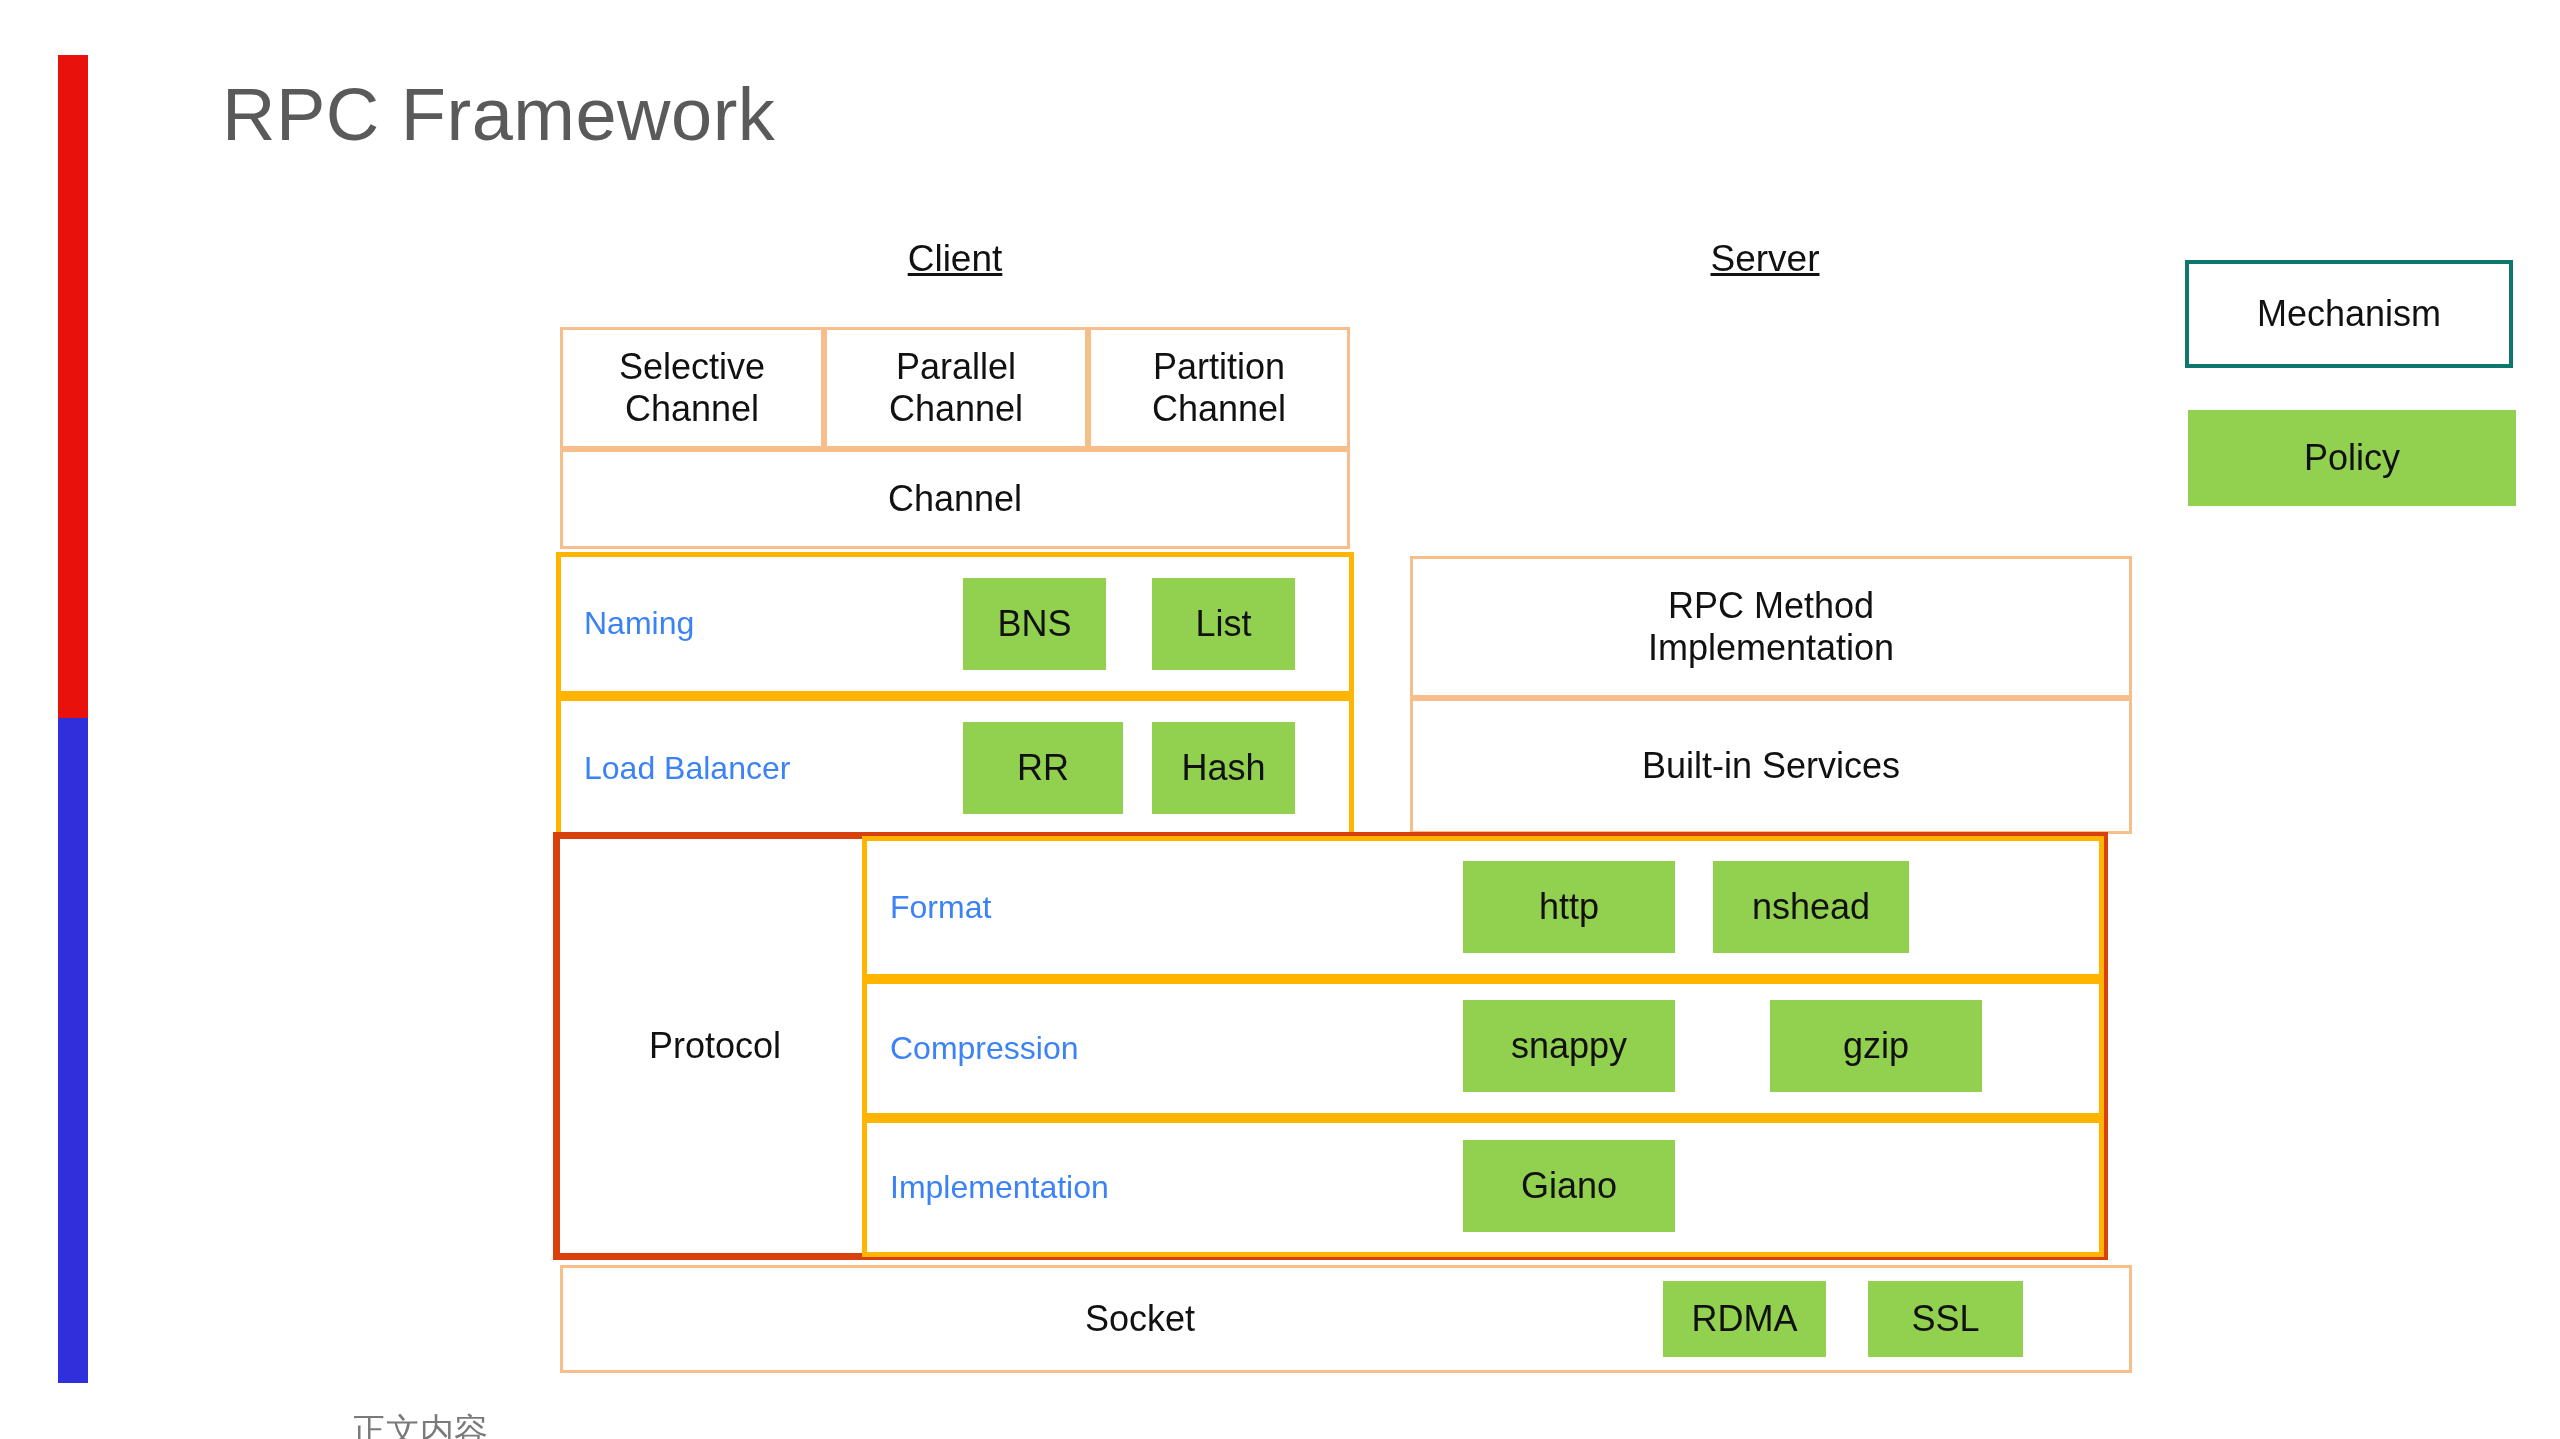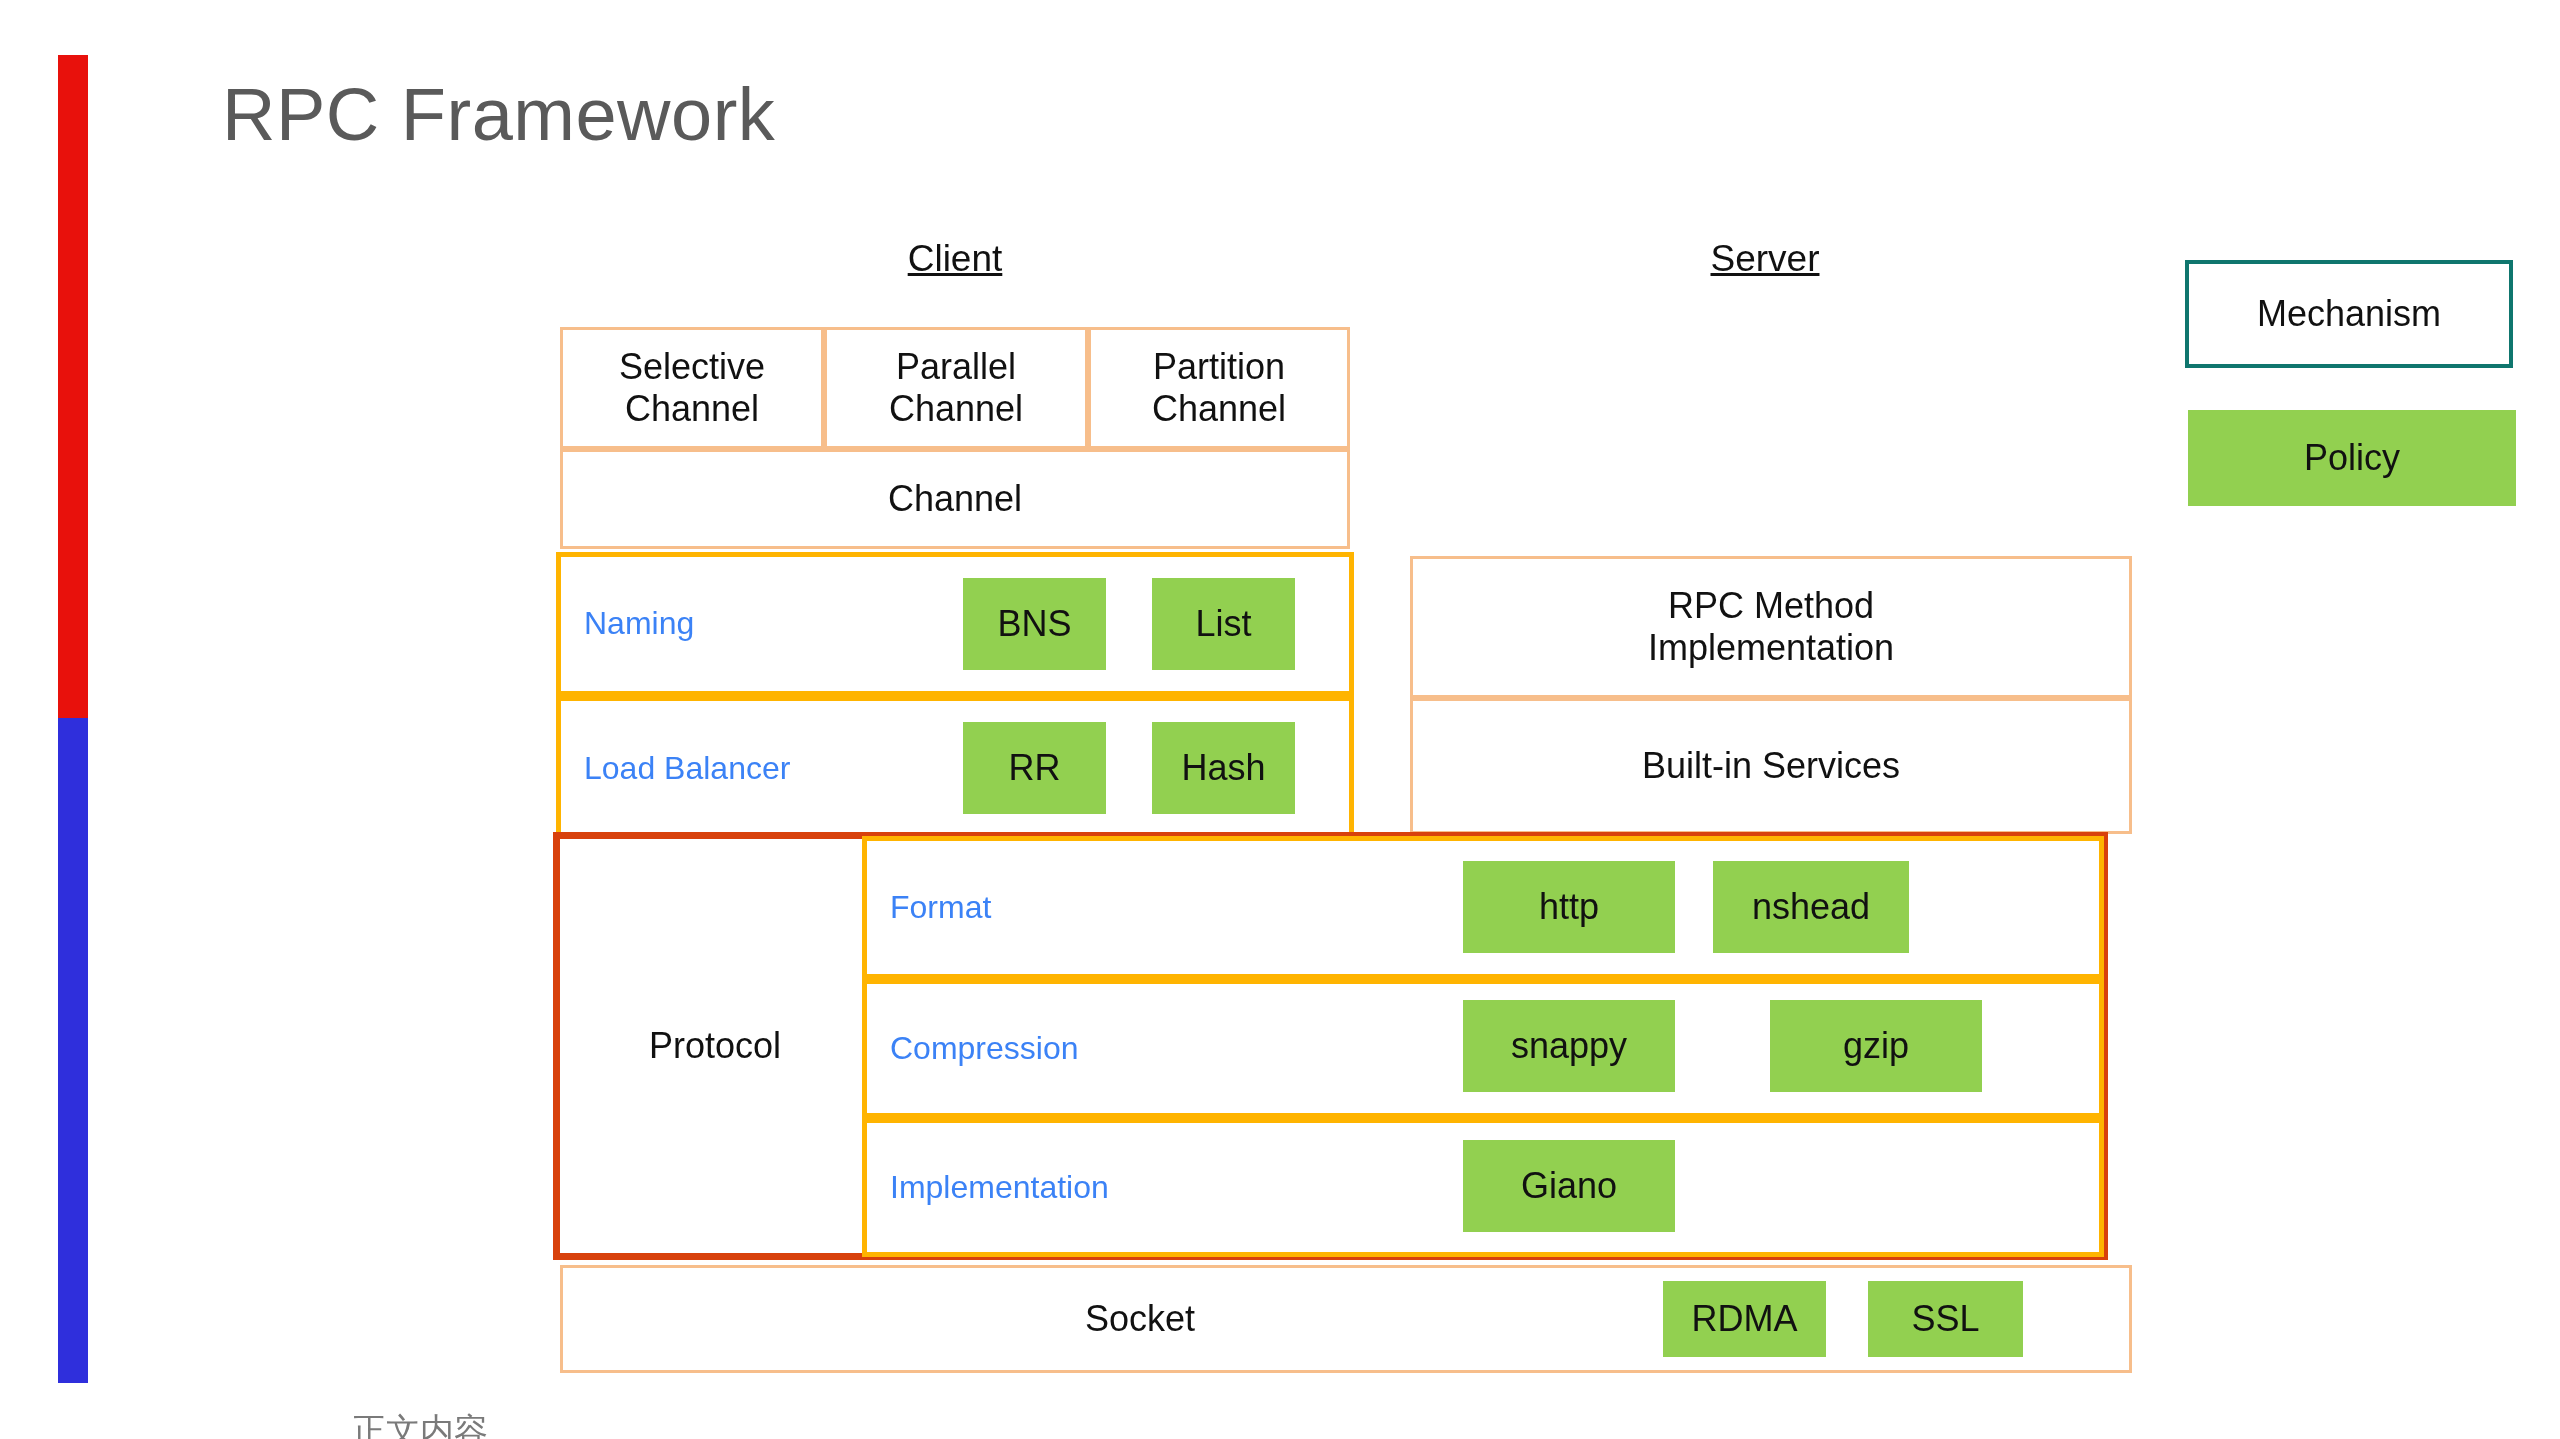--- a/index.html
+++ b/index.html
@@ -102,21 +102,21 @@
   <div class="box b-peach" style="left:560px;top:449px;width:790px;height:100px;"></div>
   <div class="ctext" style="left:560px;top:449px;width:790px;height:100px;">Channel</div>
 
   <div class="box b-amber" style="left:556px;top:552px;width:798px;height:144px;"></div>
   <div class="ltext" style="left:584px;top:552px;width:300px;height:144px;">Naming</div>
   <div class="chip" style="left:963px;top:578px;width:143px;height:92px;">BNS</div>
   <div class="chip" style="left:1152px;top:578px;width:143px;height:92px;">List</div>
 
   <div class="box b-amber" style="left:556px;top:696px;width:798px;height:146px;"></div>
   <div class="ltext" style="left:584px;top:696px;width:340px;height:146px;">Load Balancer</div>
-  <div class="chip" style="left:963px;top:722px;width:143px;height:92px;">RR</div>
+  <div class="chip" style="left:963px;top:722px;width:160px;height:92px;">RR</div>
   <div class="chip" style="left:1152px;top:722px;width:143px;height:92px;">Hash</div>
 
   <div class="box b-peach" style="left:1410px;top:556px;width:722px;height:142px;"></div>
   <div class="ctext" style="left:1410px;top:556px;width:722px;height:142px;">RPC Method
 Implementation</div>
 
   <div class="box b-peach" style="left:1410px;top:698px;width:722px;height:136px;"></div>
   <div class="ctext" style="left:1410px;top:698px;width:722px;height:136px;">Built-in Services</div>
 
   <div class="box b-red" style="left:553px;top:832px;width:1555px;height:428px;"></div>

